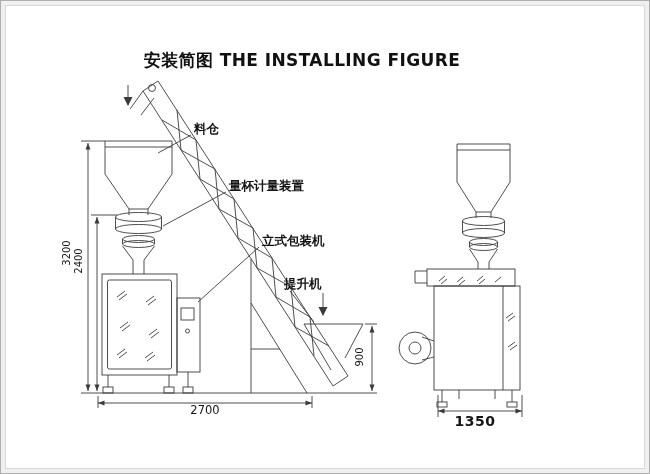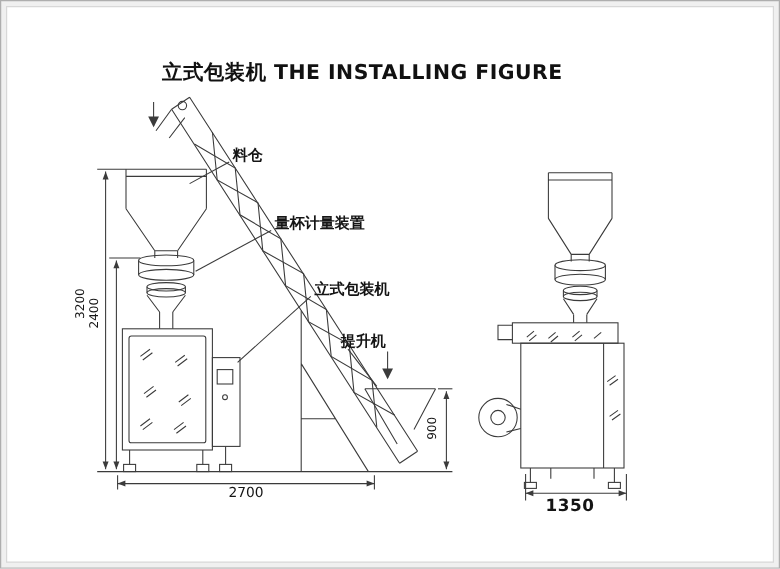--- a/index.html
+++ b/index.html
@@ -20,21 +20,21 @@
   .dim-sm{font-size:10px;}
   .dim-md{font-size:11.5px;}
   .dim-lg{font-size:14px;font-weight:600;letter-spacing:0.5px;}
   .zh{font-size:12.5px;font-weight:700;}
 </style>
 </head>
 <body>
 
 <div class="stage">
 
-  <div class="title">立式包装机 THE INSTALLING FIGURE</div>
+  <div class="title">安装简图 THE INSTALLING FIGURE</div>
 
   <svg width="650" height="474" viewBox="0 0 650 474">
     <defs>
       <marker id="dimArr" markerWidth="9" markerHeight="9" refX="7.5" refY="3.5" orient="auto-start-reverse" markerUnits="userSpaceOnUse">
         <path d="M1,1 L7.5,3.5 L1,6 Z" fill="#3b3b3b" stroke="none"></path>
       </marker>
       <marker id="feedArr" markerWidth="10" markerHeight="10" refX="8" refY="4.5" orient="auto" markerUnits="userSpaceOnUse">
         <path d="M0,0 L9,4.5 L0,9 Z" fill="#3b3b3b" stroke="none"></path>
       </marker>
     </defs>

